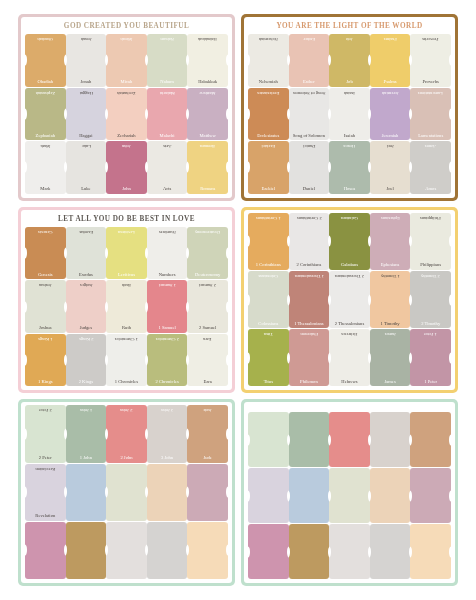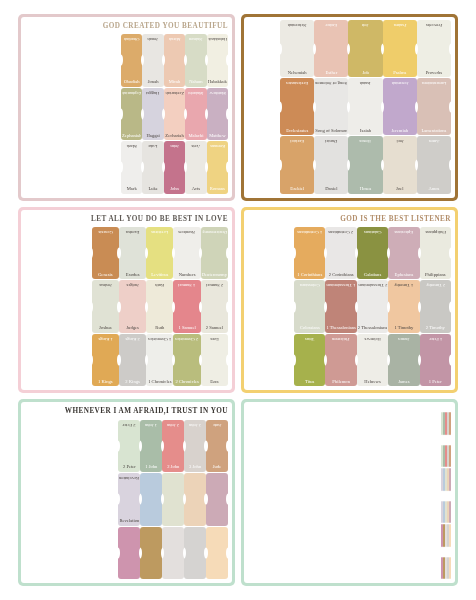--- a/index.html
+++ b/index.html
@@ -27,21 +27,20 @@
     overflow:hidden;
   }
   .card-inner{
     background:#ffffff;
     border-radius:3px;
     flex:1;
     display:flex;flex-direction:column;
     padding:3px 4px 4px 4px;
     box-sizing:border-box;
     overflow:hidden;
-    align-items:flex-end;
   }
   .card-title{
     text-align:center;
     font-size:7.2px;
     letter-spacing:.45px;
     font-weight:bold;
     padding:3px 0 4px 0;
     line-height:1;
     white-space:nowrap;
     overflow:hidden;
@@ -157,20 +156,21 @@
             </div>
             <div class="tab" style="background: rgb(239, 211, 130);">
               <div class="tab-label flip" style="color: rgb(255, 255, 255);">Romans</div>
               <div class="tab-label" style="color: rgb(255, 255, 255);">Romans</div>
             </div>
           </div>
         </div>
       </div>
       <div class="card" style="background: rgb(160, 116, 54);">
         <div class="card-inner">
+          <div class="card-title" style="color: rgb(215, 154, 110);">YOU ARE THE LIGHT OF THE WORLD</div>
           <div class="tab-grid">
             <div class="tab" style="background: rgb(236, 234, 227);">
               <div class="tab-label flip" style="color: rgb(74, 68, 64);">Nehemiah</div>
               <div class="tab-label" style="color: rgb(74, 68, 64);">Nehemiah</div>
             </div>
             <div class="tab" style="background: rgb(233, 195, 180);">
               <div class="tab-label flip" style="color: rgb(255, 255, 255);">Esther</div>
               <div class="tab-label" style="color: rgb(255, 255, 255);">Esther</div>
             </div>
             <div class="tab" style="background: rgb(207, 184, 102);">
@@ -292,21 +292,20 @@
             </div>
             <div class="tab" style="background: rgb(239, 238, 228);">
               <div class="tab-label flip" style="color: rgb(74, 68, 64);">Ezra</div>
               <div class="tab-label" style="color: rgb(74, 68, 64);">Ezra</div>
             </div>
           </div>
         </div>
       </div>
       <div class="card" style="background: rgb(243, 208, 113);">
         <div class="card-inner">
-          <div class="card-title" style="color: rgb(179, 143, 108);">GOD IS THE BEST LISTENER</div>
           <div class="tab-grid">
             <div class="tab" style="background: rgb(229, 171, 94);">
               <div class="tab-label flip" style="color: rgb(255, 255, 255);">1 Corinthians</div>
               <div class="tab-label" style="color: rgb(255, 255, 255);">1 Corinthians</div>
             </div>
             <div class="tab" style="background: rgb(233, 231, 230);">
               <div class="tab-label flip" style="color: rgb(74, 68, 64);">2 Corinthians</div>
               <div class="tab-label" style="color: rgb(74, 68, 64);">2 Corinthians</div>
             </div>
             <div class="tab" style="background: rgb(138, 146, 65);">
@@ -361,21 +360,20 @@
               <div class="tab-label flip" style="color: rgb(255, 255, 255);">1 Peter</div>
               <div class="tab-label" style="color: rgb(255, 255, 255);">1 Peter</div>
             </div>
           </div>
         </div>
       </div>
     </div>
     <div class="card-row">
       <div class="card" style="background: rgb(191, 224, 205);">
         <div class="card-inner">
-          <div class="card-title" style="color: rgb(58, 54, 50);">WHENEVER I AM AFRAID,I TRUST IN YOU</div>
           <div class="tab-grid">
             <div class="tab" style="background: rgb(216, 228, 209);">
               <div class="tab-label flip" style="color: rgb(74, 68, 64);">2 Peter</div>
               <div class="tab-label" style="color: rgb(74, 68, 64);">2 Peter</div>
             </div>
             <div class="tab" style="background: rgb(169, 189, 168);">
               <div class="tab-label flip" style="color: rgb(255, 255, 255);">1 John</div>
               <div class="tab-label" style="color: rgb(255, 255, 255);">1 John</div>
             </div>
             <div class="tab" style="background: rgb(229, 141, 139);">

